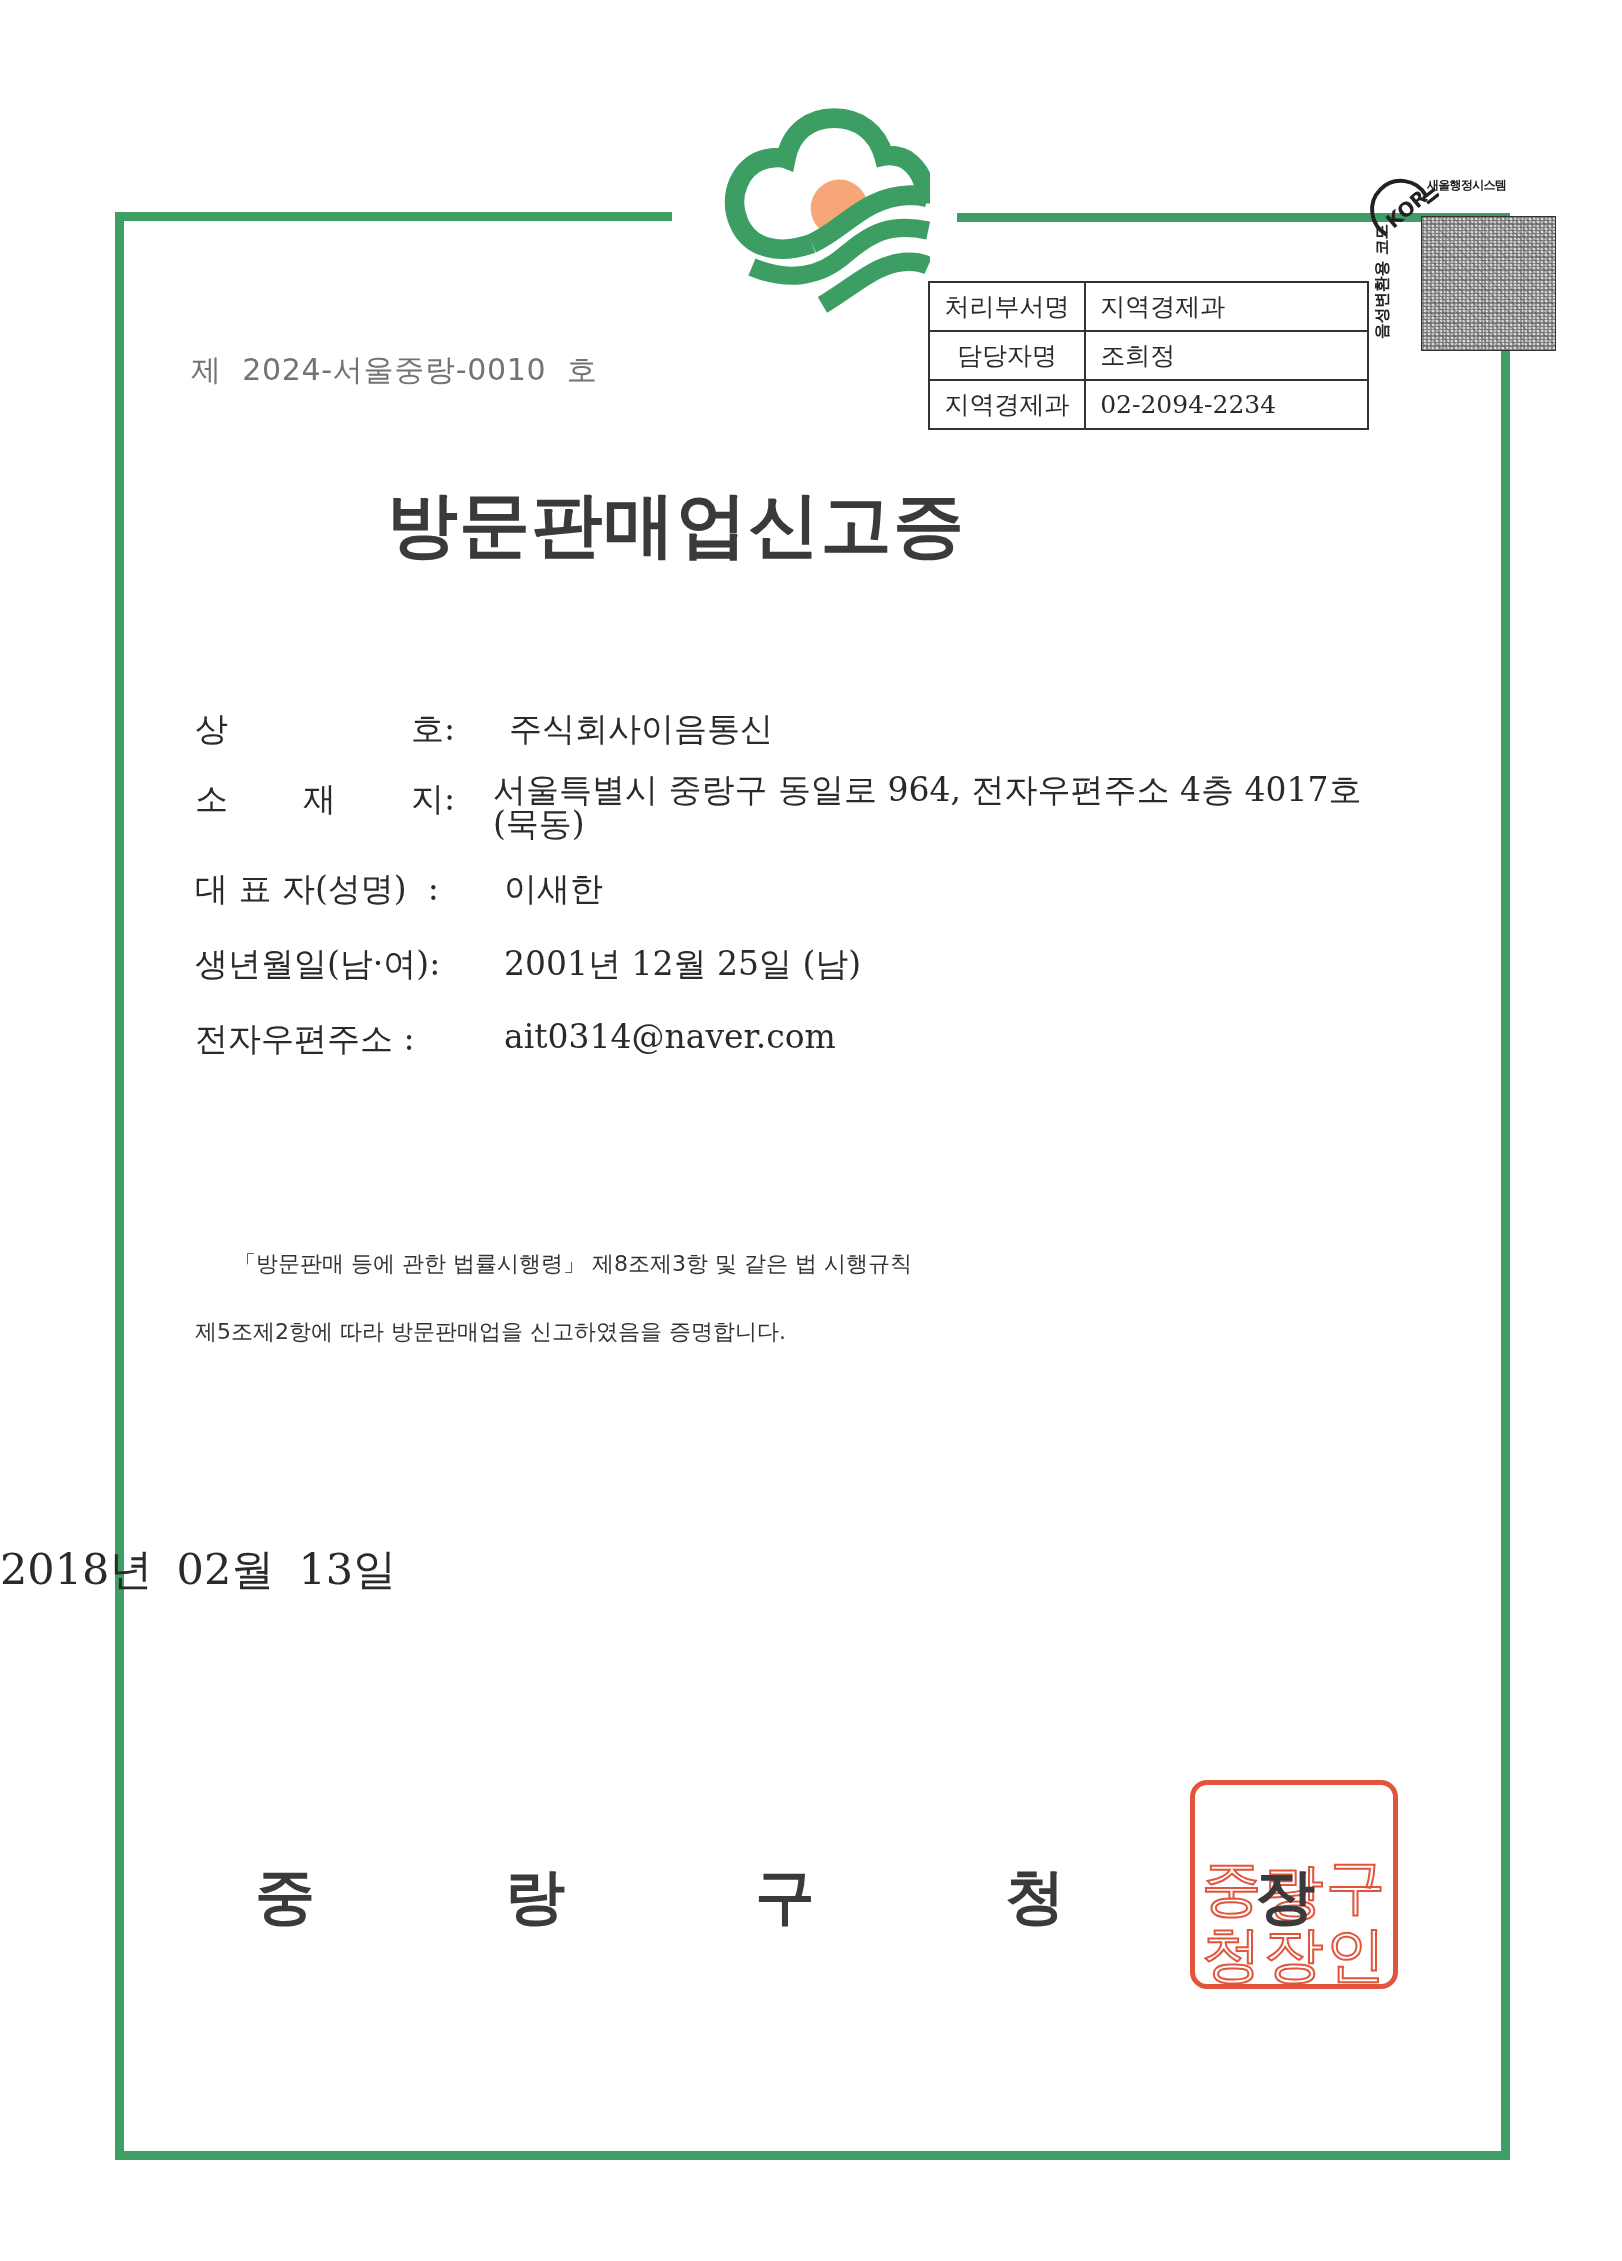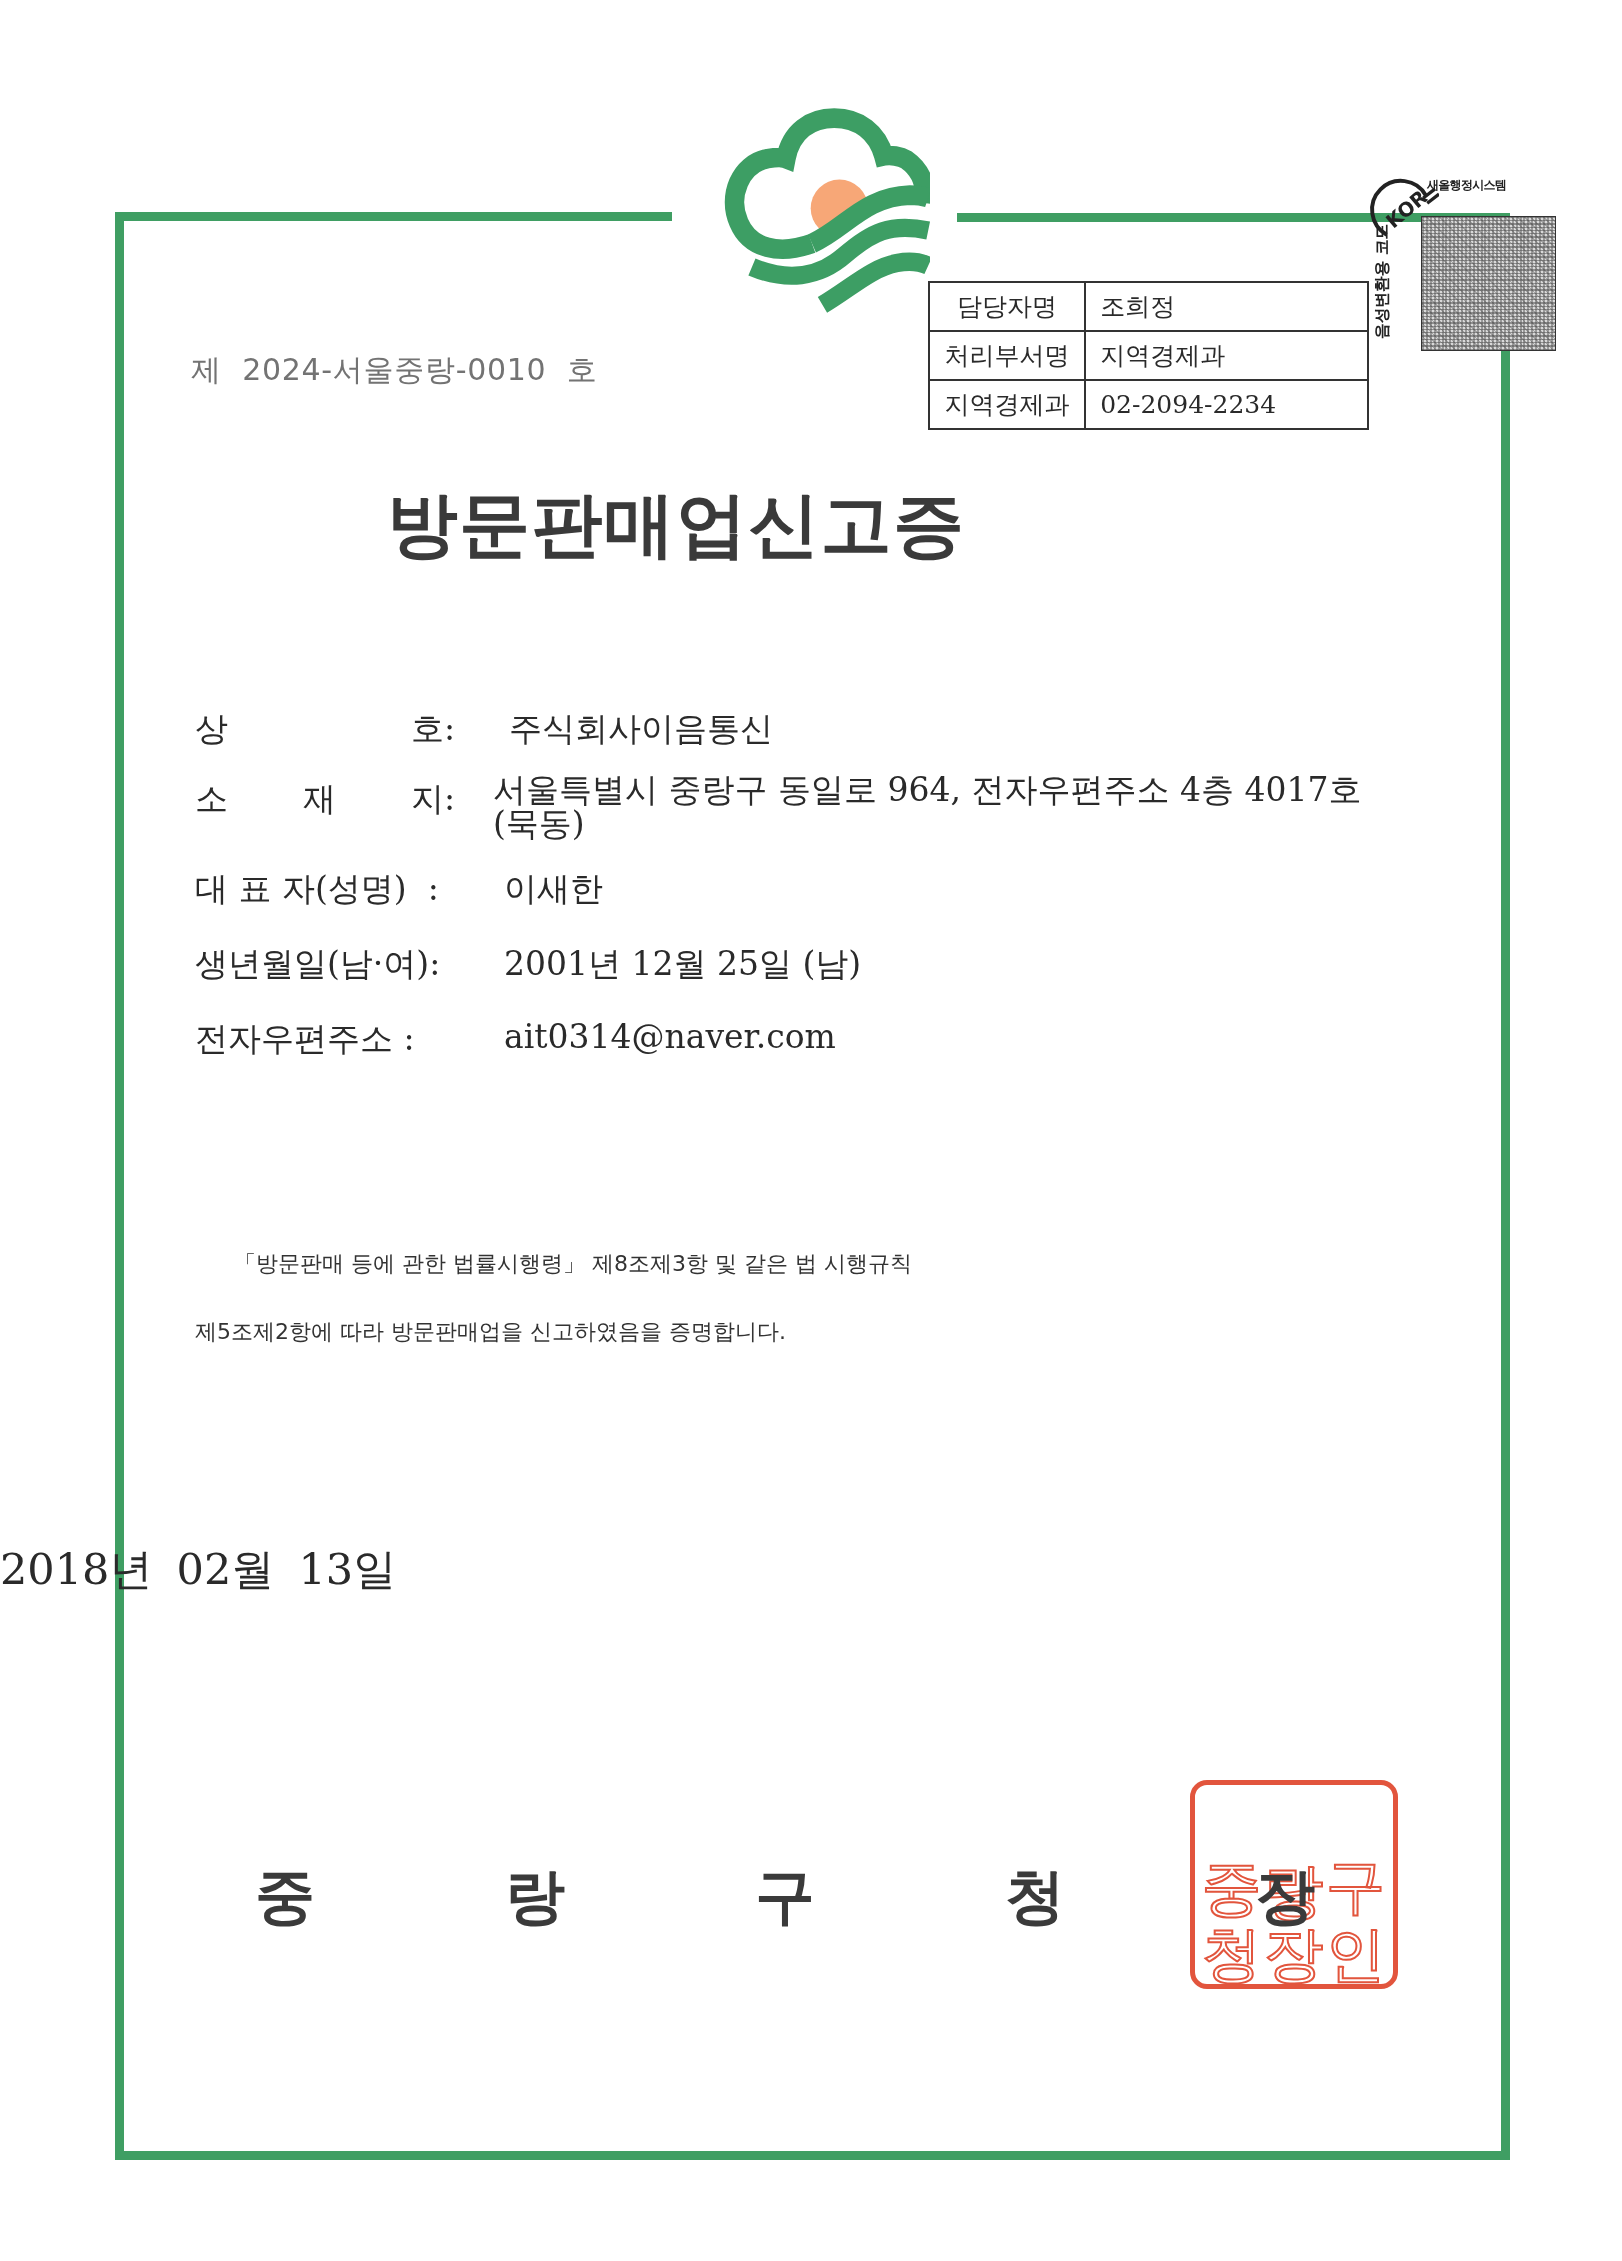--- a/index.html
+++ b/index.html
@@ -113,26 +113,26 @@
   <span class="saeol-title">새올행정시스템</span>
   <span class="saeol-vertical">음성변환용 코드</span>
   <div class="qr"></div>
 </div>
 
 <div class="abs doc-number">제  2024-서울중랑-0010  호</div>
 
 <table class="abs handling">
   <tbody>
       <tr>
+    <td class="k">처리부서명</td>
+    <td class="v">지역경제과</td>
+  </tr>
+  <tr>
     <td class="k">담당자명</td>
     <td class="v">조희정</td>
-  </tr>
-  <tr>
-    <td class="k">처리부서명</td>
-    <td class="v">지역경제과</td>
   </tr>
   <tr>
     <td class="k">지역경제과</td>
     <td class="v">02-2094-2234</td>
   </tr>
 </tbody>
   </table>
 
 <div class="abs title">방문판매업신고증</div>
 

